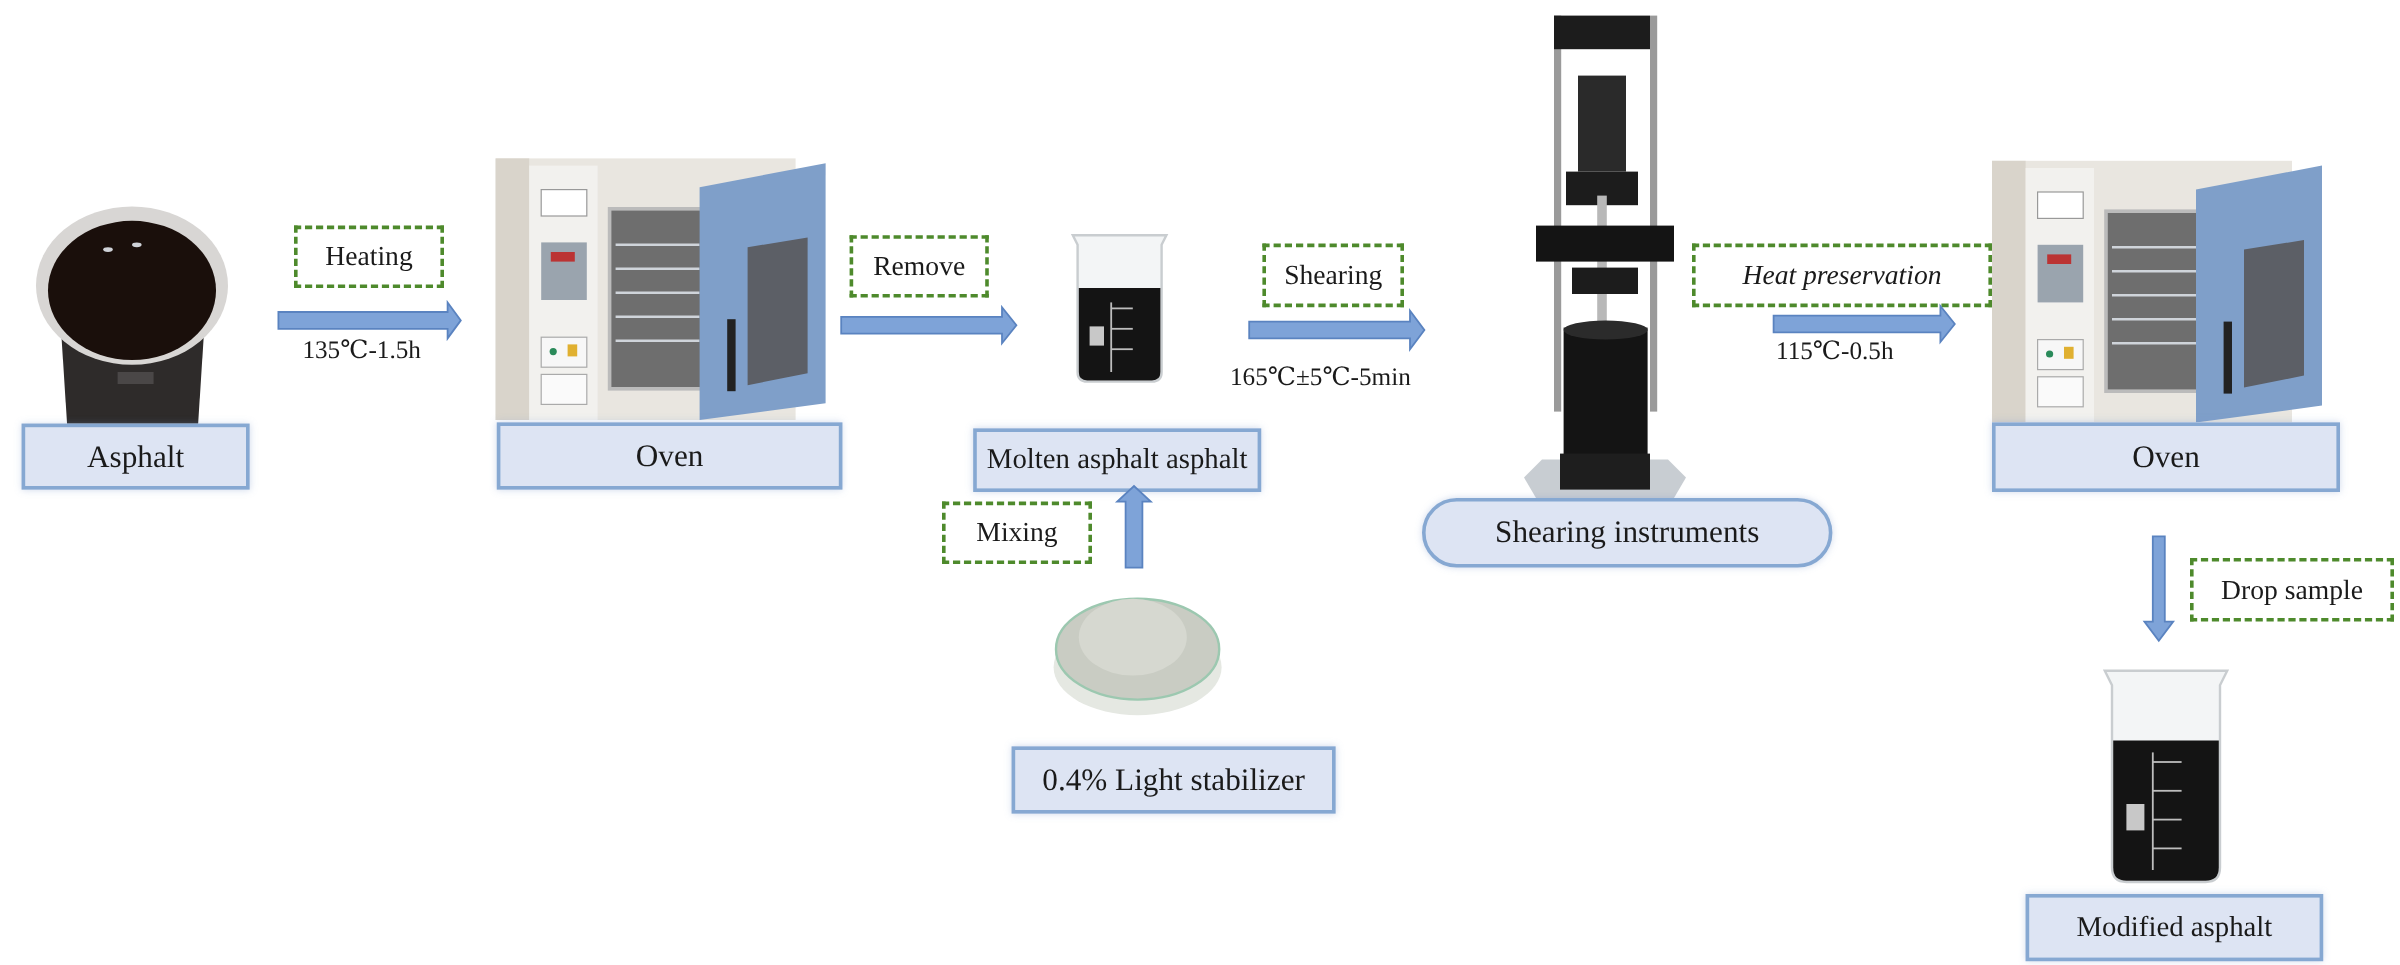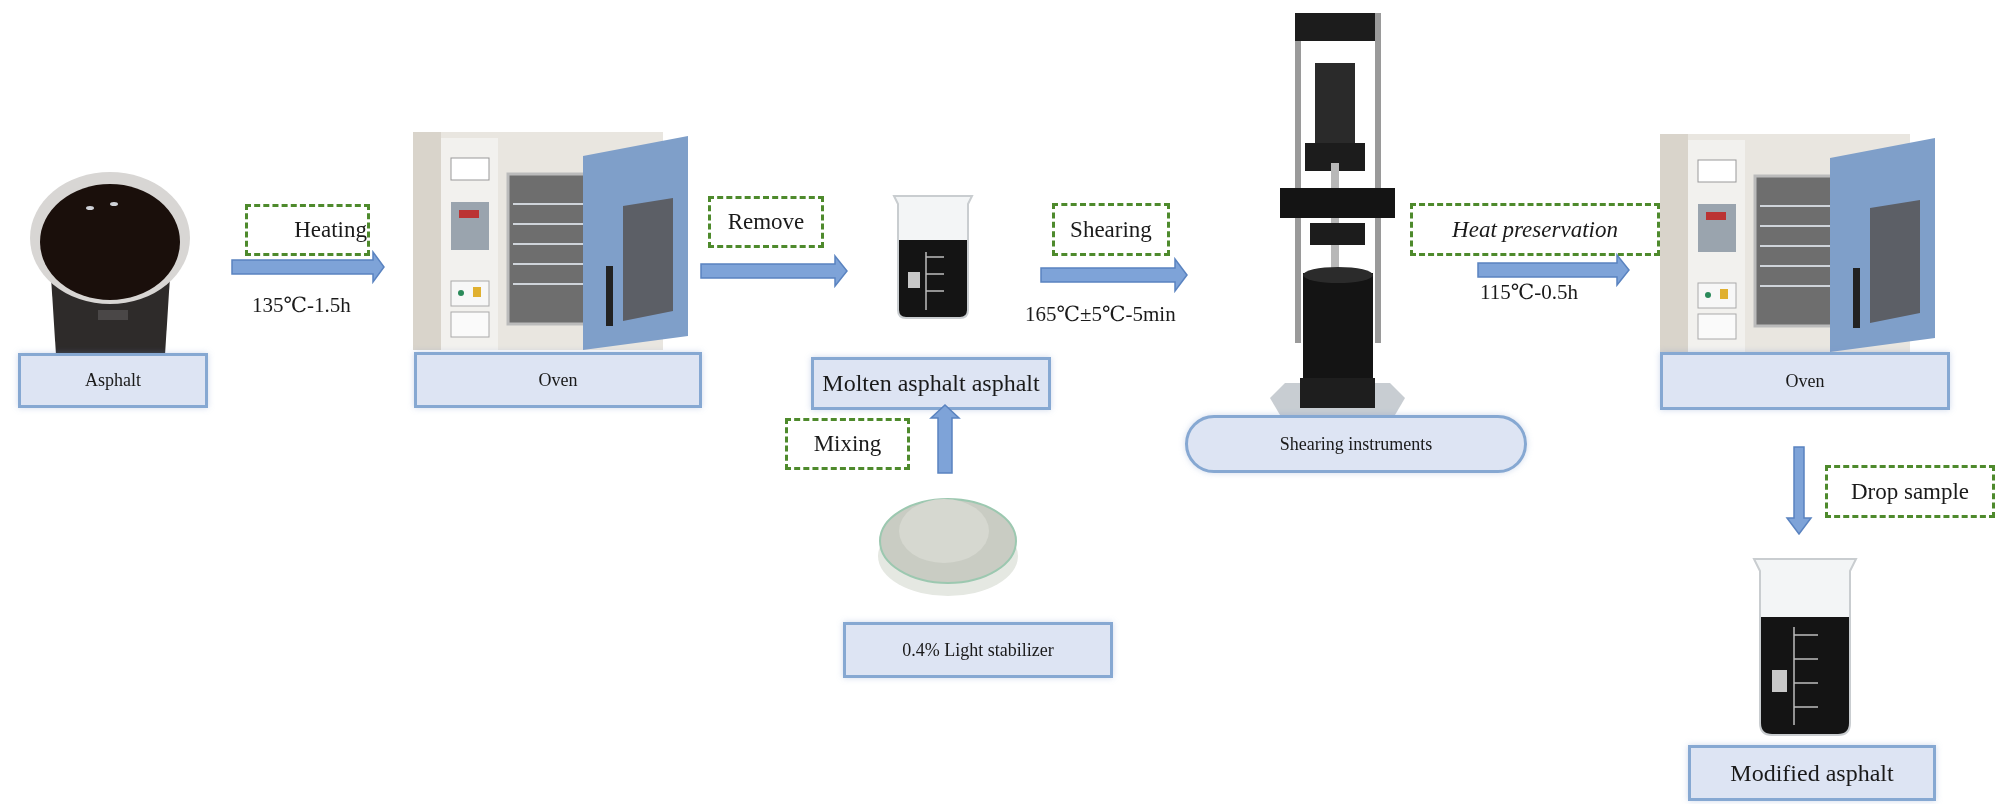--- a/index.html
+++ b/index.html
@@ -1,47 +1,47 @@
 <!DOCTYPE html>
 <html><head>
 <meta charset="utf-8">
 <style>
   html, body { margin:0; padding:0; }
   body { width:2000px; height:804px; position:relative; background:#ffffff; overflow:hidden;
          font-family:"Liberation Serif", "DejaVu Serif", serif; color:#1a1a1a; }
   .label-box { position:absolute; background:#dde4f3; border:3px solid #86a8d2;
                box-shadow:0 0 6px rgba(120,150,200,0.35); display:flex; align-items:center;
-               justify-content:center; font-size:18px; box-sizing:border-box; }
+               justify-content:center; font-size:26px; box-sizing:border-box; }
   .dash-box { position:absolute; border:3px dashed #4e8a2c; display:flex; align-items:center;
               justify-content:center; font-size:23px; box-sizing:border-box; background:#fff; }
   .cond { position:absolute; font-size:21px; white-space:nowrap; }
   svg { position:absolute; overflow:visible; }
 </style>
 </head>
 <body>
 
 <svg style="left:28px;top:170px" width="165" height="188" viewBox="0 0 165 188">
   <path d="M20 60 L28 185 L137 185 L145 60 Z" fill="#2e2b2a"></path>
   <ellipse cx="82" cy="68" rx="80" ry="66" fill="#d8d6d4"></ellipse>
   <ellipse cx="82" cy="72" rx="70" ry="58" fill="#1a0f0b"></ellipse>
   <ellipse cx="62" cy="38" rx="4" ry="2" fill="#cfd2d8"></ellipse>
   <ellipse cx="86" cy="34" rx="4" ry="2" fill="#cfd2d8"></ellipse>
   <rect x="70" y="140" width="30" height="10" fill="#4a4747"></rect>
 </svg>
 <div class="label-box" style="left:18px;top:353px;width:190px;height:55px;">
   <span>Asphalt</span>
 </div>
 
-<div class="dash-box" style="left:245px;top:204px;width:125px;height:52px;justify-content:flex-end;">
+<div class="dash-box" style="left:245px;top:188px;width:125px;height:52px;">
   <span>Heating</span>
 </div>
 <svg style="left:231px;top:251px" width="155" height="32" viewBox="0 0 155 32">
   <path d="M1 9 L142 9 L142 1 L153 16 L142 31 L142 23 L1 23 Z" fill="#7ea3d8" stroke="#5a83c0" stroke-width="1.5"></path>
 </svg>
-<div class="cond" style="left:252px;top:293px;">135℃-1.5h</div>
+<div class="cond" style="left:252px;top:279px;">135℃-1.5h</div>
 
 <svg style="left:413px;top:126px" width="280" height="226" viewBox="0 0 280 226">
   <rect x="0" y="6" width="250" height="218" fill="#e9e6e0"></rect>
   <rect x="0" y="6" width="28" height="218" fill="#d9d4cb"></rect>
   <rect x="28" y="12" width="57" height="212" fill="#f2f1ee"></rect>
   <rect x="38" y="32" width="38" height="22" fill="#fff" stroke="#999"></rect>
   <rect x="38" y="76" width="38" height="48" fill="#9aa4ae"></rect>
   <rect x="46" y="84" width="20" height="8" fill="#b33"></rect>
   <rect x="38" y="155" width="38" height="25" fill="#f7f7f7" stroke="#aaa"></rect>
   <circle cx="48" cy="167" r="3" fill="#2a8a5a"></circle>

